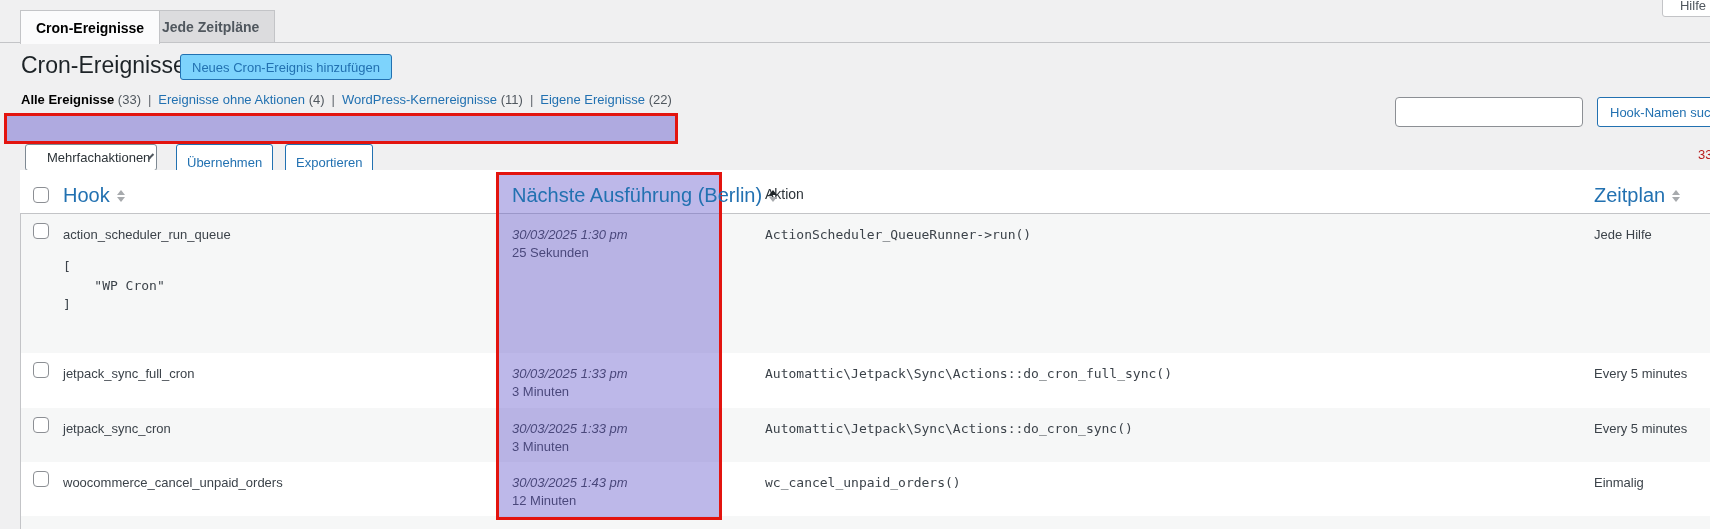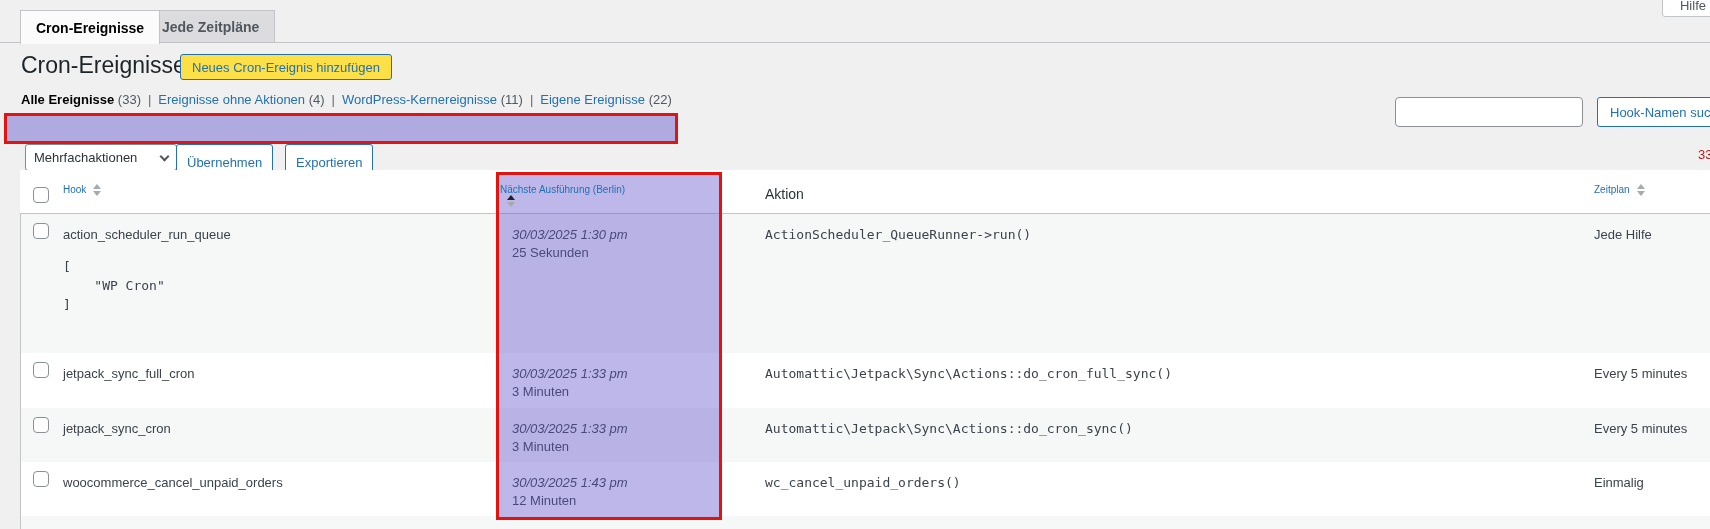--- a/index.html
+++ b/index.html
@@ -15,38 +15,38 @@
              font-size:14px; font-weight:bold; border:1px solid #c3c4c7; cursor:pointer; }
   .nav-tab.active { left:20px; height:34px; background:#fbfbfc; border-bottom:none; z-index:3; color:#000; }
   .nav-tab.inactive { left:146px; height:33px; background:#dcdcde; color:#50575e; }
   .help-btn { position:absolute; left:1662px; top:-14px; width:62px; height:31px;
               background:#fff; border:1px solid #c3c4c7; border-radius:3px; color:#50575e;
               display:flex; align-items:flex-end; justify-content:center; padding-bottom:3px; font-size:13px; }
   
   .page-title { position:absolute; left:21px; top:51px; margin:0; font-size:23px; font-weight:400;
                 color:#1d2327; line-height:29px; }
   .add-btn { position:absolute; left:180px; top:54px; height:26px; padding:0 11px;
-             background:#fde047; border:1px solid #2271b1; border-radius:3px; color:#2271b1;
+             background:#7dd3fc; border:1px solid #2271b1; border-radius:3px; color:#2271b1;
              font-size:13px; display:flex; align-items:center; cursor:pointer; }
   
   .filters { position:absolute; left:21px; top:92px; white-space:nowrap; }
   .filter-item { display:inline; cursor:pointer; }
   .filter-item:not(:last-child)::after { content:"|"; color:#646970; margin:0 7px; }
   .filter-item .lbl { color:#2271b1; }
   .filter-item.current .lbl { color:#000; font-weight:bold; }
   .filter-item .cnt { color:#50575e; }
   
   .hl-bar { position:absolute; left:4px; top:113px; width:674px; height:31px;
             background:rgba(105,94,205,0.48); border:3px solid #e3140f; z-index:6; }
   .hl-col { position:absolute; left:496px; top:172px; width:226px; height:348px;
             background:rgba(105,94,205,0.44); border:3px solid #e3140f; z-index:6; pointer-events:none; }
   
-  .bulk-select { position:absolute; left:25px; top:144px; width:152px; height:27px;
+  .bulk-select { position:absolute; left:25px; top:144px; width:132px; height:27px;
                  background:#fff; border:1px solid #7e8993; border-radius:3px; color:#2c3338;
-                 display:flex; align-items:center; justify-content:space-between; padding:0 8px; cursor:pointer; }
+                 display:flex; align-items:center; justify-content:space-between; padding:0 21px; cursor:pointer; }
   .chev { width:7px; height:7px; border-right:2px solid #50575e; border-bottom:2px solid #50575e;
           transform:rotate(45deg); margin-top:-3px; }
   .tb-btn { position:absolute; top:144px; height:27px; padding:17px 10px; background:#fff;
             border:1px solid #2271b1; border-radius:3px; color:#2271b1; font-size:13px;
             display:flex; align-items:center; cursor:pointer; }
   .apply-btn { left:176px; }
   .export-btn { left:285px; }
   .items-count { position:absolute; left:1674px; top:147px; color:#b91c1c; white-space:nowrap;margin-left:24px; }
   
   .search-input { position:absolute; left:1395px; top:97px; width:188px; height:30px;
@@ -55,21 +55,21 @@
                 background:#fff; border:1px solid #2271b1; border-radius:3px; color:#2271b1;
                 display:flex; align-items:center; padding-left:12px; font-size:13px;
                 white-space:nowrap; overflow:hidden; cursor:pointer; }
   
   .table-card { position:absolute; left:20px; top:170px; width:1740px; height:380px;
                 background:#fff; border:1px solid #c3c4c7; }
   .thead { position:absolute; left:20px; top:170px; width:1740px; height:44px;
            background:#fff; border-bottom:1px solid #c3c4c7; z-index:1; }
   .cb { position:absolute; width:16px; height:16px; background:#fff; border:1px solid #8c8f94;
         border-radius:4px; cursor:pointer; }
-  .th-link { position:absolute; font-size:10px; color:#2271b1; cursor:pointer; display:flex; }
+  .th-link { position:absolute; font-size:20px; color:#2271b1; cursor:pointer; display:flex; align-items:center; }
   .th-plain { position:absolute; font-size:14px; color:#2c3338; }
   .sorting-arrows { display:inline-flex; flex-direction:column; gap:2px; margin-left:7px; }
   .arr-up { width:0; height:0; border-left:4px solid transparent; border-right:4px solid transparent;
             border-bottom:5px solid #a7aaad; }
   .arr-down { width:0; height:0; border-left:4px solid transparent; border-right:4px solid transparent;
               border-top:5px solid #a7aaad; }
   .sorted .arr-up { border-bottom-color:#1d2327; }
   .row { position:absolute; left:21px; width:1739px; z-index:1; }
   .row.alt { background:#f6f7f7; }
   .row .cb { left:12px; top:9px; }
@@ -119,21 +119,21 @@
 <div class="table-card"></div>
 <div class="thead"></div>
 <div class="cb" style="left:33px; top:187px; z-index:2;"></div>
 <div class="th-link" style="left:63px; top:184px; z-index:2;">
   <span>Hook</span>
   <span class="sorting-arrows">
       <span class="arr-up"></span>
       <span class="arr-down"></span>
     </span>
 </div>
-<div class="th-link sorted" style="left:500px; top:184px; z-index:7;flex-direction:column;">
+<div class="th-link sorted" style="left:512px; top:184px; z-index:7;">
   <span>Nächste Ausführung (Berlin)</span>
   <span class="sorting-arrows">
       <span class="arr-up"></span>
       <span class="arr-down"></span>
     </span>
 </div>
 <div class="th-plain" style="left:765px; top:186px; z-index:2;">Aktion</div>
 <div class="th-link" style="left:1594px; top:184px; z-index:2;">
   <span>Zeitplan</span>
   <span class="sorting-arrows">

